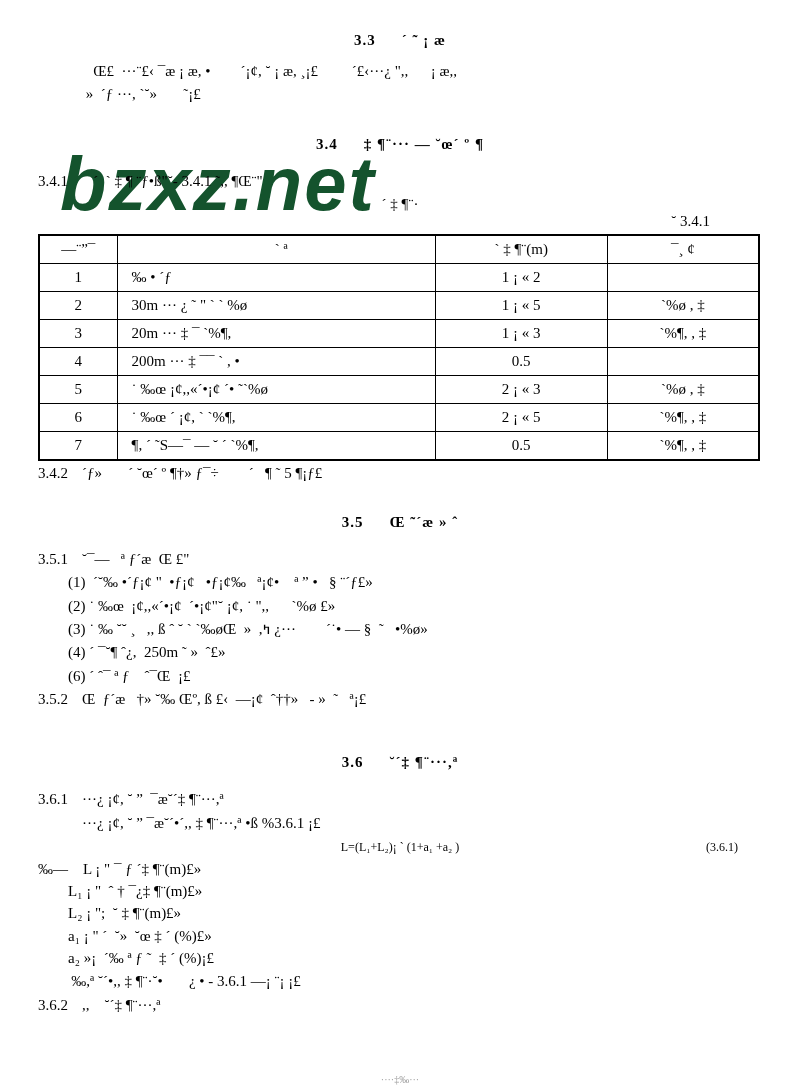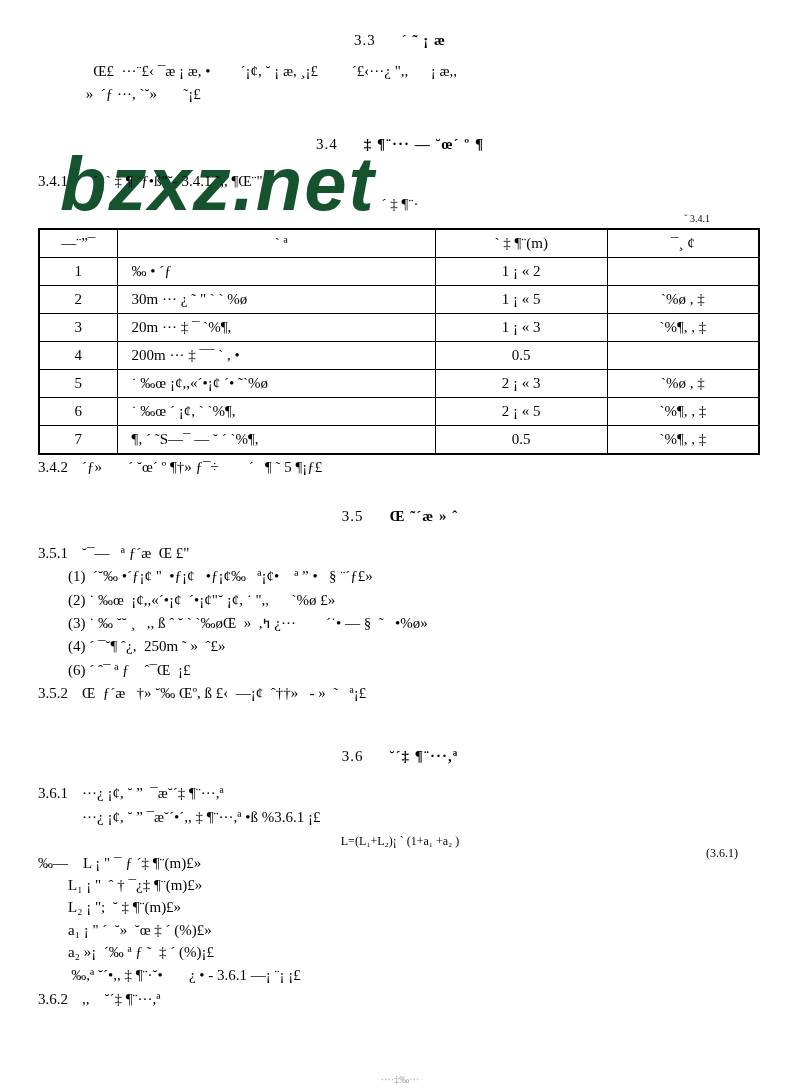--- a/index.html
+++ b/index.html
@@ -43,21 +43,21 @@
     padding: 22px 38px 0 38px;
   }
   .section-head {
     text-align: center;
     font-weight: bold;
     font-size: 15px;
     margin: 10px 0 12px 0;
     letter-spacing: 1px;
   }
   .section-head .num {
-    font-weight: normal;
+    font-weight: bold;
     margin-right: 26px;
   }
   .para {
     font-size: 15px;
     line-height: 1.42;
     margin: 2px 0;
     white-space: pre-wrap;
   }
   .para .lbl {
     display: inline-block;
@@ -66,21 +66,21 @@
   .indent1 {
     padding-left: 30px;
   }
   .tbl-caption {
     text-align: center;
     font-size: 15px;
     margin: 4px 0 0 0;
   }
   .tbl-caption-right {
     text-align: right;
-    font-size: 10px;
+    font-size: 15px;
     margin: 0 52px 4px 0;
   }
   table.data {
     border-collapse: collapse;
     width: 722px;
     margin: 4px 0 2px 0;
     border: 2px solid #000;
     font-size: 15px;
   }
   table.data th, table.data td {
@@ -99,21 +99,21 @@
   .c-note { width: 150px; text-align: center; }
   .formula {
     text-align: center;
     font-size: 12px;
     margin: 6px 0 4px 0;
     position: relative;
   }
   .formula .eqno {
     position: absolute;
     right: 24px;
-    top: 12px;
+    top: 0;
   }
   .footer-note {
     position: absolute;
     bottom: 6px;
     left: 0;
     width: 100%;
     text-align: center;
     font-size: 10px;
     color: #999;
     z-index: 3;

